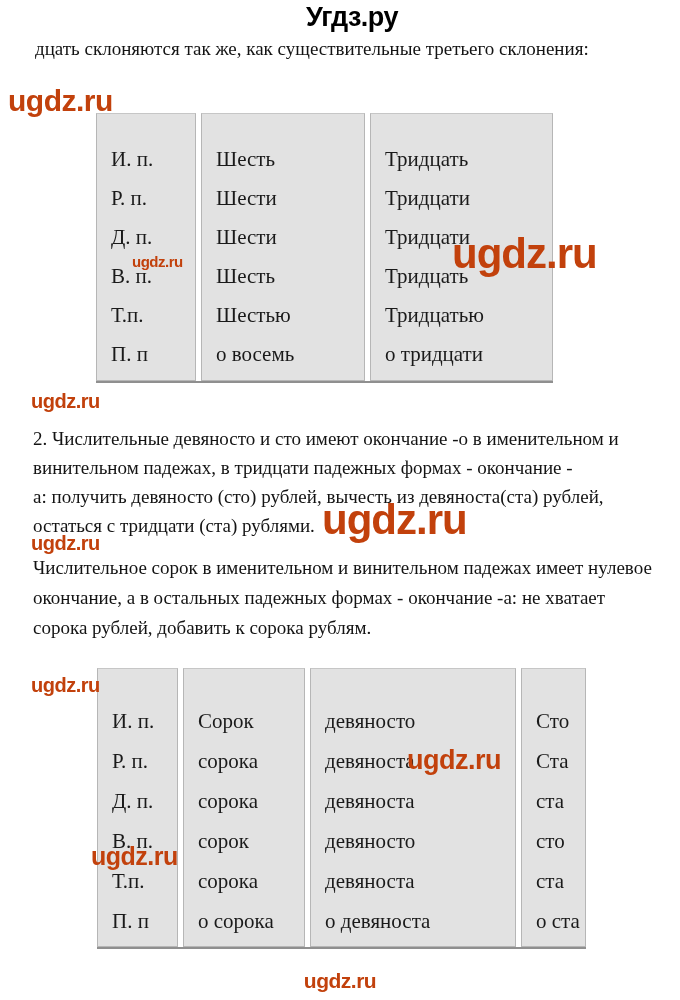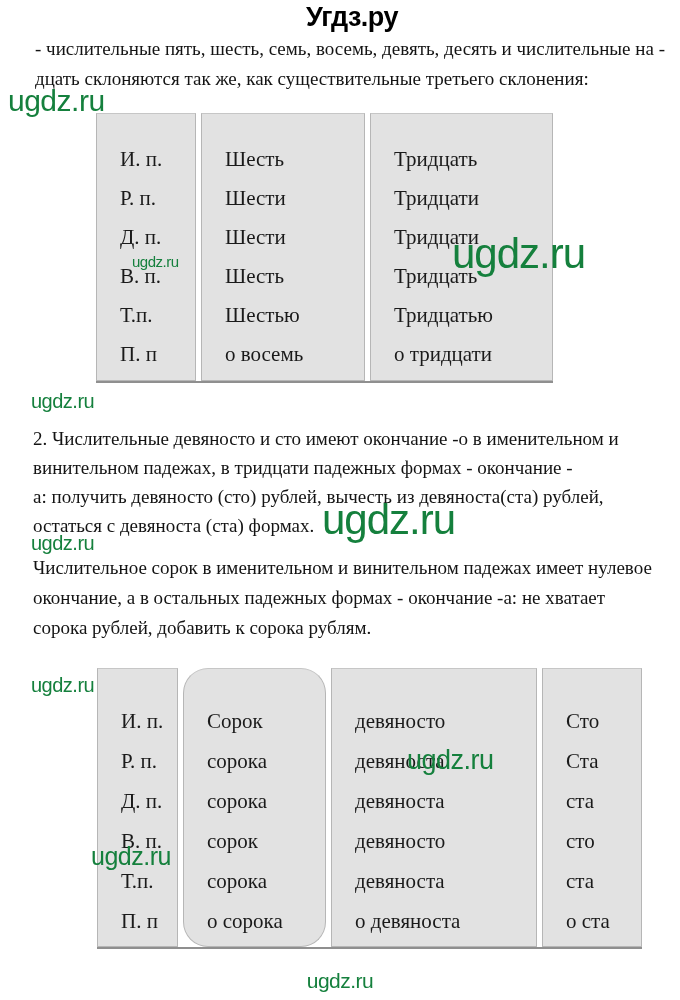--- a/index.html
+++ b/index.html
@@ -24,41 +24,41 @@
   .para-rule3  { left:33px; top:424px; line-height:29px; }
   .para-rule40 { left:33px; top:553px; line-height:30px; }
 
   .decl-table { position:absolute; display:flex; gap:5px; z-index:1;
                 border-bottom:2px solid #8f8f8f; }
   .decl-col {
     background:#e2e2e2;
     border:1px solid #b6b6b6;
     border-top-color:#c6c6c6;
   }
-  .decl-cell { font-size:21px; padding-left:23px; color:#1a1a1a; white-space:nowrap; }
+  .decl-cell { font-size:21px; padding-left:14px; color:#1a1a1a; white-space:nowrap; }
 
   .table-six-thirty { left:96px; top:113px; }
   .table-six-thirty .decl-col { padding-top:33px; height:268px; }
   .table-six-thirty .decl-cell { height:39px; }
   .table-six-thirty .col-0 { width:100px; }
   .table-six-thirty .col-1 { width:164px; }
   .table-six-thirty .col-2 { width:183px; }
 
   .table-forty { left:97px; top:668px; }
   .table-forty .decl-col { padding-top:40px; height:279px; }
   .table-forty .decl-cell { height:40px; }
   .table-forty .col-0 { width:81px; }
-  .table-forty .col-1 { width:143px;border-radius:25px; }
+  .table-forty .col-1 { width:122px; }
   .table-forty .col-2 { width:206px; }
-  .table-forty .col-3 { width:100px; }
+  .table-forty .col-3 { width:65px; }
 
   .wm {
     position:absolute; z-index:3;
     font-family:"Liberation Sans", "DejaVu Sans", sans-serif;
-    font-weight:normal; color:#15803d; line-height:1.05; letter-spacing:-0.5px;
+    font-weight:bold; color:#c2410c; line-height:1.05; letter-spacing:-0.5px;
     white-space:nowrap;
   }
   .wm-top-left     { left:8px;   top:85px;  font-size:30px; }
   .wm-t1-small     { left:132px; top:254px; font-size:15px; }
   .wm-t1-large     { left:452px; top:232px; font-size:42px; letter-spacing:-1px; }
   .wm-below-t1     { left:31px;  top:391px; font-size:20px; }
   .wm-mid-large    { left:322px; top:498px; font-size:42px; letter-spacing:-1px; }
   .wm-mid-small    { left:31px;  top:533px; font-size:20px; }
   .wm-above-t2     { left:31px;  top:675px; font-size:20px; }
   .wm-t2-row2      { left:407px; top:746px; font-size:27px; }
@@ -66,21 +66,20 @@
   .wm-footer       { left:50%;   top:970px; font-size:21px; transform:translateX(-50%); }
 </style>
 </head>
 <body>
 
 <div class="page">
 
   <div class="site-title">Угдз.ру</div>
 
   <div class="para para-intro">
-    <div class="line">- числительные пять, шесть, семь, восемь, девять, десять и числительные на -</div>
     <div class="line">дцать склоняются так же, как существительные третьего склонения:</div>
   </div>
 
   <div class="wm wm-top-left">ugdz.ru</div>
 
   <div class="decl-table table-six-thirty">
     <div class="decl-col col-0">
       <div class="decl-cell">И. п.</div>
       <div class="decl-cell">Р. п.</div>
       <div class="decl-cell">Д. п.</div>
@@ -107,21 +106,21 @@
   </div>
 
   <div class="wm wm-t1-small">ugdz.ru</div>
   <div class="wm wm-t1-large">ugdz.ru</div>
   <div class="wm wm-below-t1">ugdz.ru</div>
 
   <div class="para para-rule3">
     <div class="line">2. Числительные девяносто и сто имеют окончание -о в именительном и</div>
     <div class="line">винительном падежах, в тридцати падежных формах - окончание -</div>
     <div class="line">а: получить девяносто (сто) рублей, вычесть из девяноста(ста) рублей,</div>
-    <div class="line">остаться с девяноста (ста) формах.</div>
+    <div class="line">остаться с тридцати (ста) рублями.</div>
   </div>
 
   <div class="wm wm-mid-large">ugdz.ru</div>
   <div class="wm wm-mid-small">ugdz.ru</div>
 
   <div class="para para-rule40">
     <div class="line">Числительное сорок в именительном и винительном падежах имеет нулевое</div>
     <div class="line">окончание, а в остальных падежных формах - окончание -а: не хватает</div>
     <div class="line">сорока рублей, добавить к сорока рублям.</div>
   </div>

